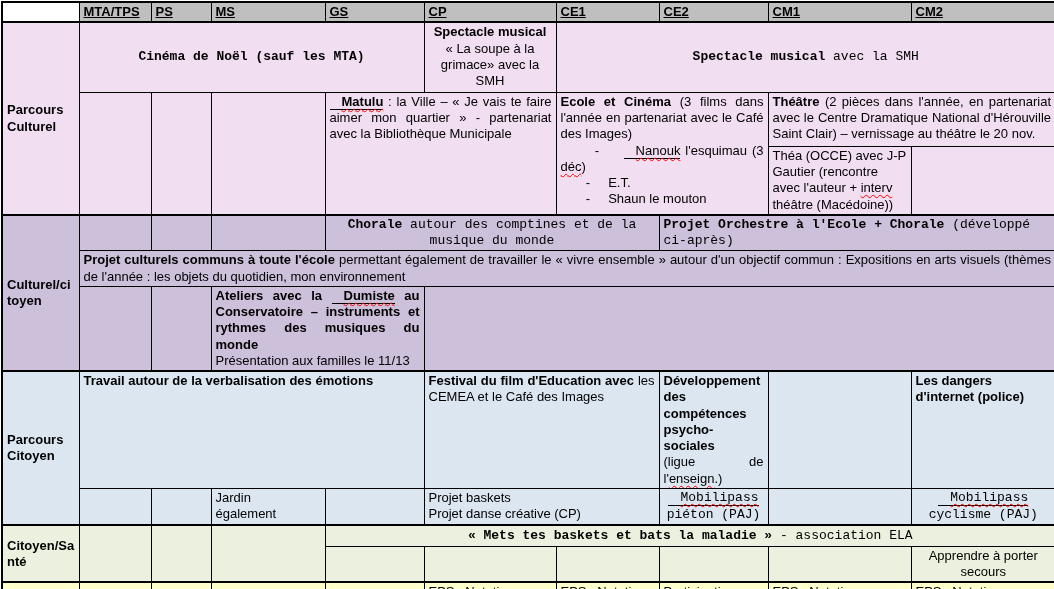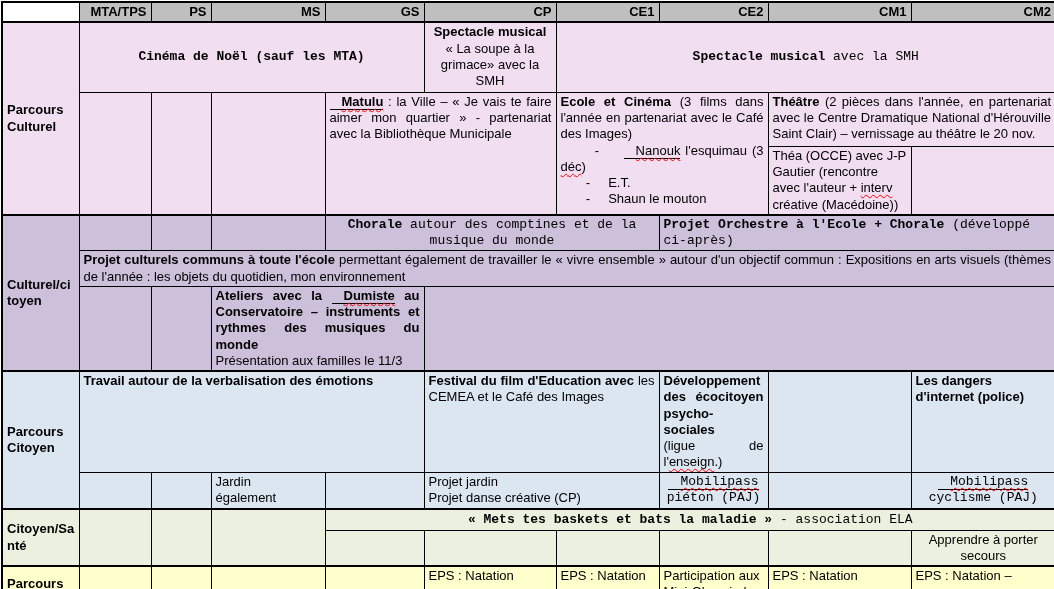--- a/index.html
+++ b/index.html
@@ -23,21 +23,21 @@
   }
   th,td{
     border:1px solid var(--border);
     padding:1px 4px;
     font-size:13px;
     line-height:1.25;
     vertical-align:top;
     overflow:hidden;
     word-wrap:break-word;
   }
-  th.hdr{background:var(--header-bg);font-weight:bold;text-align:right;vertical-align:middle;}
+  th.hdr{background:var(--header-bg);font-weight:bold;text-align:left;vertical-align:middle;text-decoration:underline;}
   th.corner{background:#FFFFFF;}
   tr.sec>th, tr.sec>td{border-top:2px solid var(--border);}
   td.lbl{font-weight:bold;vertical-align:middle;}
   .c1{background:var(--culturel-bg);}
   .c2{background:var(--culturel-citoyen-bg);}
   .c3{background:var(--citoyen-bg);}
   .c4{background:var(--citoyen-sante-bg);}
   .c5{background:var(--sante-bg);}
   .tc{text-align:center;margin-top:12px;}
   .just{text-align:justify;}
@@ -85,56 +85,56 @@
   </tr>
   <tr style="height:54px">
     <td class="c1" rowspan="2"></td>
     <td class="c1" rowspan="2"></td>
     <td class="c1" rowspan="2"></td>
     <td class="c1 just" colspan="2" rowspan="2"><span class="b u sq">Matulu</span><span> : la Ville – « Je vais te faire aimer mon quartier » - partenariat avec la Bibliothèque Municipale</span></td>
     <td class="c1 just" colspan="2" rowspan="2"><span class="b">Ecole et Cinéma </span><span>(3 films dans l'année en partenariat avec le Café des Images)</span><br><span>&nbsp;&nbsp;&nbsp;&nbsp;&nbsp;&nbsp;&nbsp;-&nbsp;&nbsp;&nbsp;&nbsp;&nbsp;</span><span class="u sq">Nanouk</span><span> l'esquimau (3 </span><span class="sq">déc</span><span>)</span><br><span>&nbsp;&nbsp;&nbsp;&nbsp;&nbsp;&nbsp;&nbsp;-&nbsp;&nbsp;&nbsp;&nbsp;&nbsp;E.T.</span><br><span>&nbsp;&nbsp;&nbsp;&nbsp;&nbsp;&nbsp;&nbsp;-&nbsp;&nbsp;&nbsp;&nbsp;&nbsp;Shaun le mouton</span></td>
     <td class="c1 just" colspan="2"><span class="b">Théâtre </span><span>(2 pièces dans l'année, en partenariat avec le Centre Dramatique National d'Hérouville Saint Clair) – vernissage au théâtre le 20 nov.</span></td>
   </tr>
   <tr style="height:61px">
-    <td class="c1"><span>Théa (OCCE) avec J-P Gautier (rencontre avec l'auteur + </span><span class="sq">interv</span><span> créative (Macédoine))</span></td>
+    <td class="c1"><span>Théa (OCCE) avec J-P Gautier (rencontre avec l'auteur + </span><span class="sq">interv</span><span> théâtre (Macédoine))</span></td>
     <td class="c1"></td>
   </tr>
 
   <tr class="sec" style="height:18px">
     <td class="c2 lbl" rowspan="3">Culturel/citoyen</td>
     <td class="c2"></td>
     <td class="c2"></td>
     <td class="c2"></td>
     <td class="c2 tc vm" colspan="3"><span class="b">Chorale </span><span>autour des comptines et de la musique du monde</span></td>
     <td class="c2 vm" colspan="3"><span class="b">Projet Orchestre à l'Ecole + Chorale </span><span>(développé ci-après)</span></td>
   </tr>
   <tr style="height:33px">
     <td class="c2 just" colspan="9"><span class="b">Projet culturels communs à toute l'école </span><span>permettant également de travailler le « vivre ensemble » autour d'un objectif commun : Expositions en arts visuels (thèmes de l'année : les objets du quotidien, mon environnement</span></td>
   </tr>
   <tr style="height:64px">
     <td class="c2"></td>
     <td class="c2"></td>
-    <td class="c2 just" colspan="2"><span class="b">Ateliers avec la </span><span class="b u sq">Dumiste</span><span class="b"> au Conservatoire – instruments et rythmes des musiques du monde</span><br><span>Présentation aux familles le 11/3</span></td>
+    <td class="c2 just" colspan="2"><span class="b">Ateliers avec la </span><span class="b u sq">Dumiste</span><span class="b"> au Conservatoire – instruments et rythmes des musiques du monde</span><br><span>Présentation aux familles le 11/13</span></td>
     <td class="c2" colspan="5"></td>
   </tr>
 
   <tr class="sec" style="height:66px">
     <td class="c3 lbl" rowspan="2">Parcours Citoyen</td>
     <td class="c3" colspan="4"><span class="b">Travail autour de la verbalisation des émotions</span></td>
     <td class="c3 just" colspan="2"><span class="b">Festival du film d'Education avec </span><span>les CEMEA et le Café des Images</span></td>
-    <td class="c3 just"><span class="b">Développement des écocitoyen psycho-sociales</span><br><span>(ligue de l'</span><span class="sq">enseign</span><span>.)</span></td>
+    <td class="c3 just"><span class="b">Développement des compétences psycho-sociales</span><br><span>(ligue de l'</span><span class="sq">enseign</span><span>.)</span></td>
     <td class="c3"></td>
     <td class="c3"><span class="b">Les dangers d'internet (police)</span></td>
   </tr>
   <tr style="height:37px">
     <td class="c3"></td>
     <td class="c3"></td>
     <td class="c3"><span>Jardin</span><br><span>également</span></td>
     <td class="c3"></td>
-    <td class="c3" colspan="2"><span>Projet jardin</span><br><span>Projet danse créative (CP)</span></td>
+    <td class="c3" colspan="2"><span>Projet baskets</span><br><span>Projet danse créative (CP)</span></td>
     <td class="c3 tc vm"><span class="u sq">Mobilipass</span><span> piéton (PAJ)</span></td>
     <td class="c3"></td>
     <td class="c3 tc vm"><span class="u sq">Mobilipass</span><span> cyclisme (PAJ)</span></td>
   </tr>
 
   <tr class="sec" style="height:21px">
     <td class="c4 lbl" rowspan="2">Citoyen/Santé</td>
     <td class="c4" rowspan="2"></td>
     <td class="c4" rowspan="2"></td>
     <td class="c4" rowspan="2"></td>

